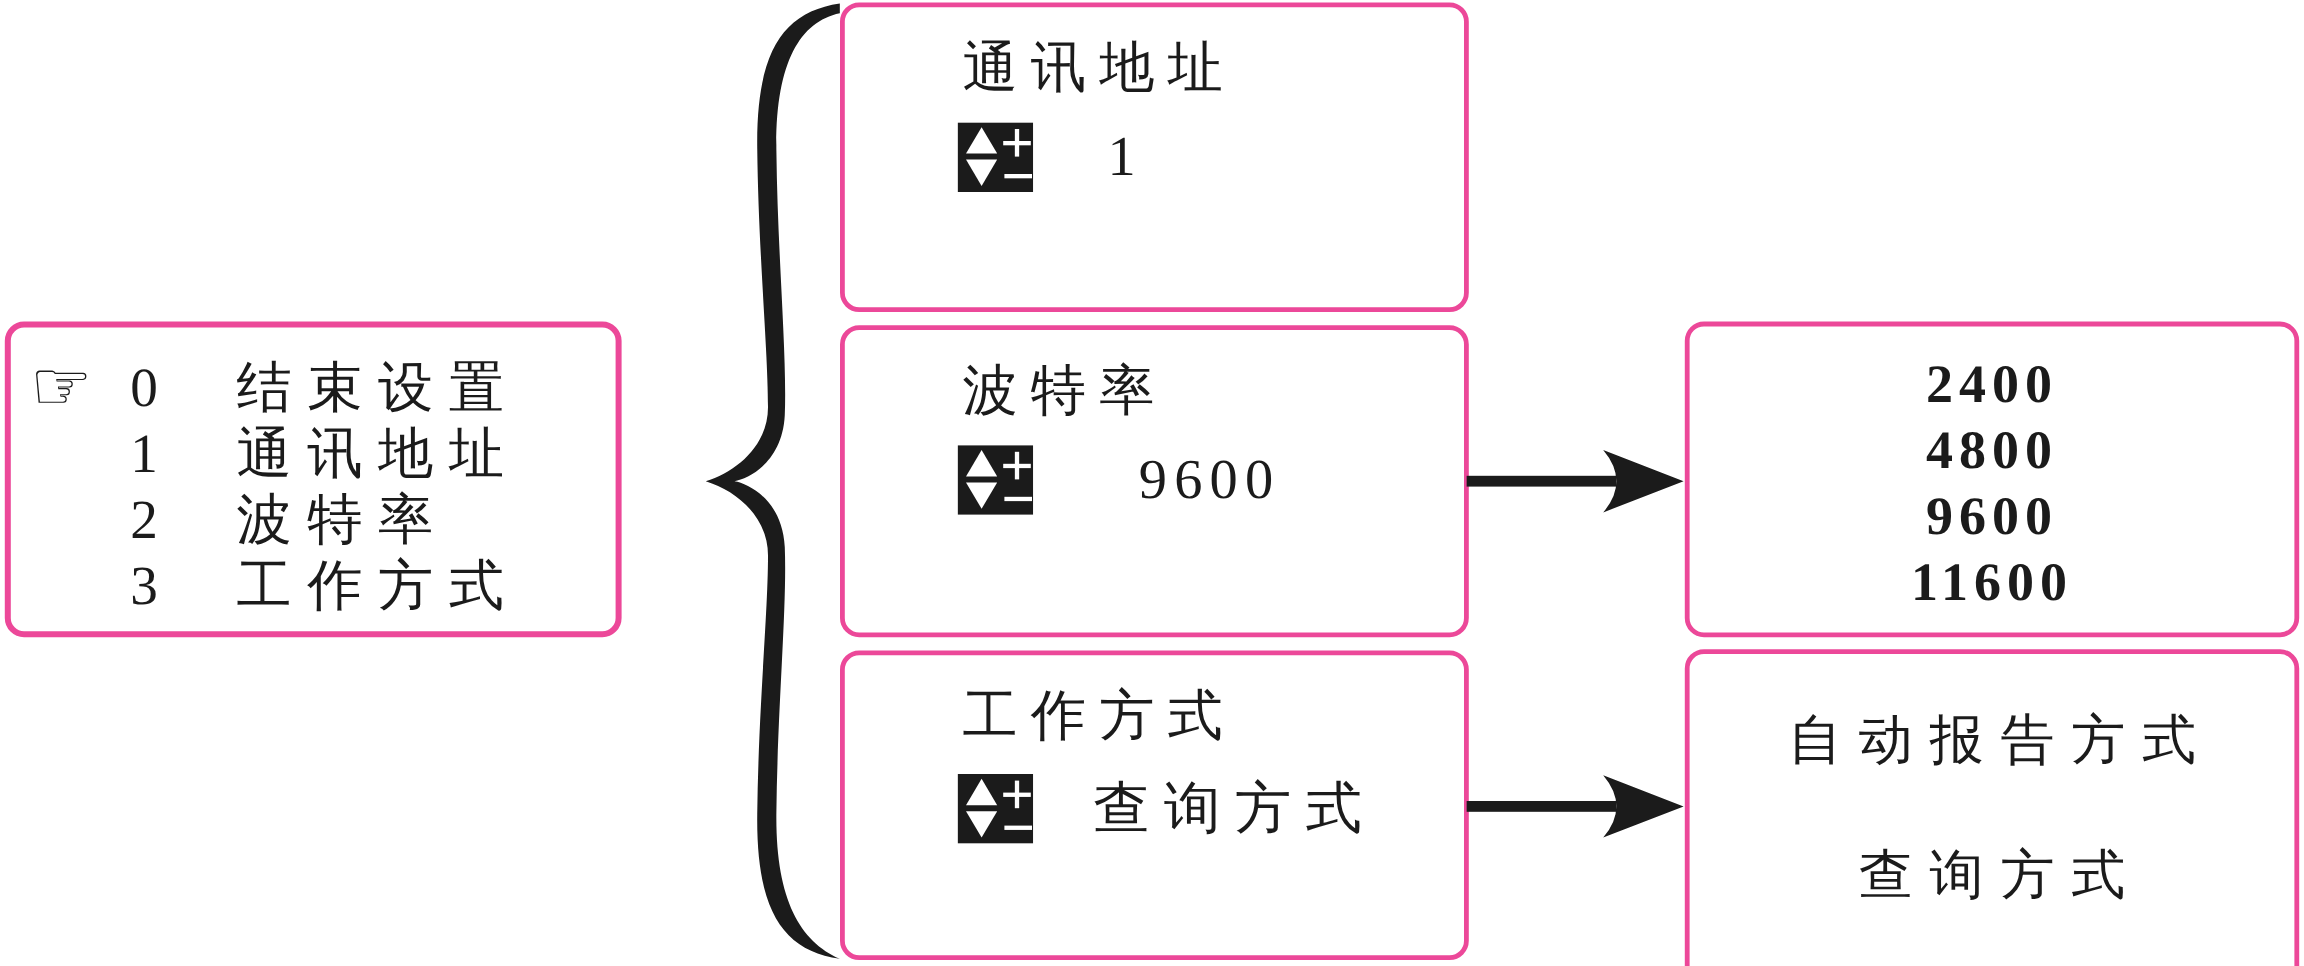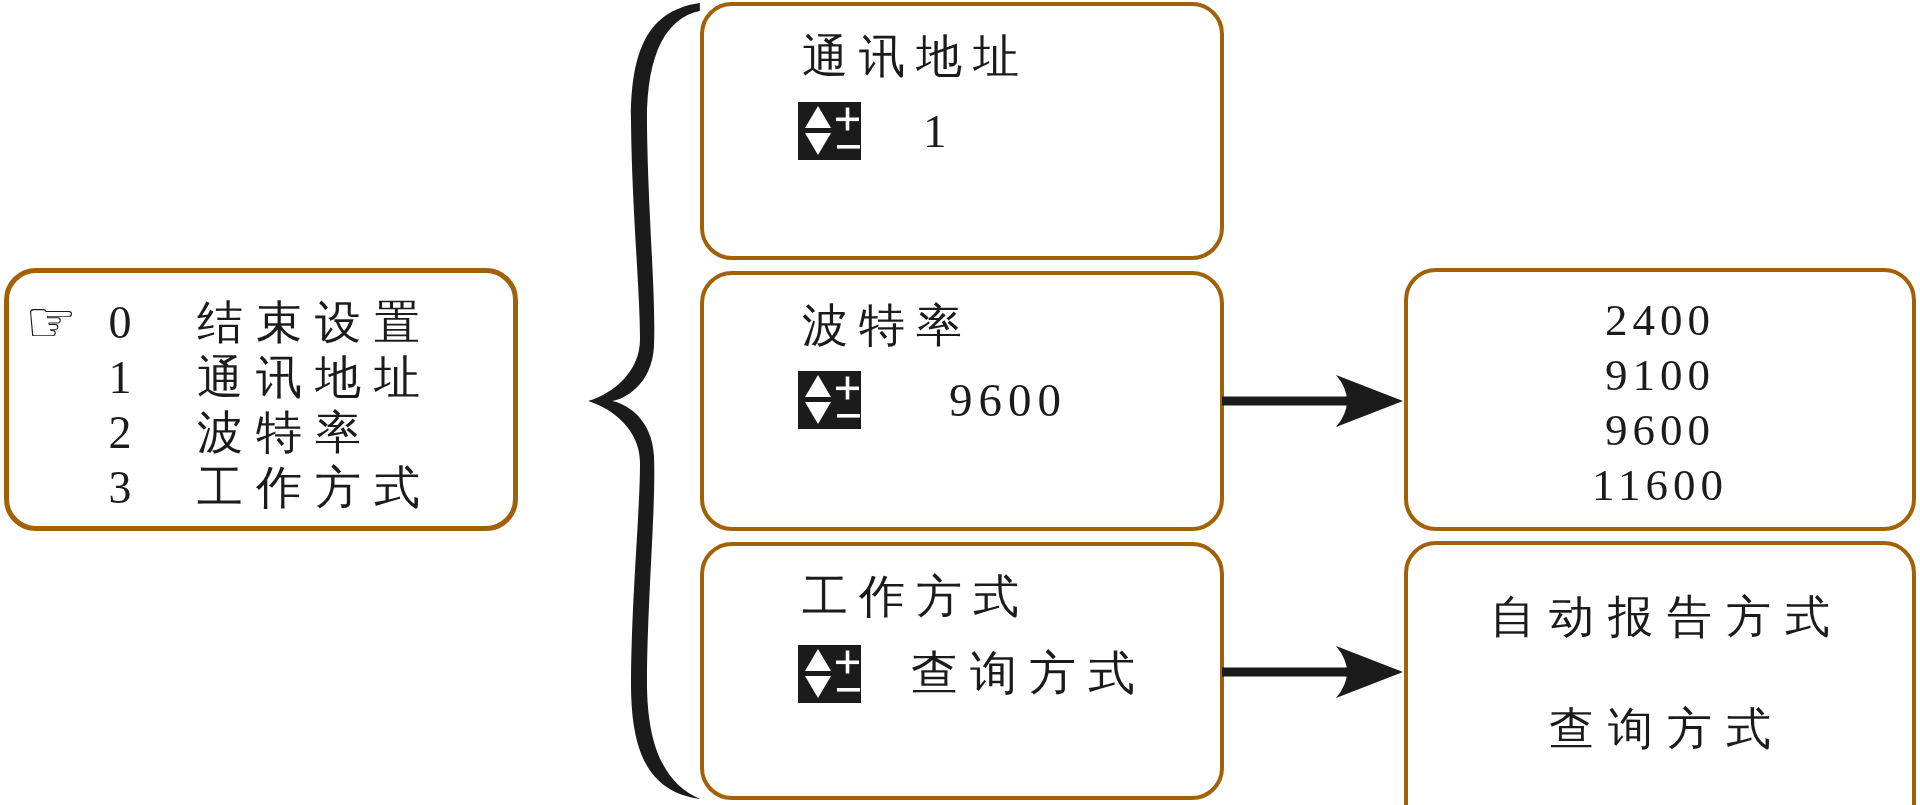--- a/index.html
+++ b/index.html
@@ -12,22 +12,22 @@
     width: 1920px;
     height: 805px;
     background: #ffffff;
     overflow: hidden;
     font-family: "Liberation Serif", "DejaVu Serif", serif;
     color: #1b1b1b;
   }
   .box {
     position: absolute;
     box-sizing: border-box;
-    border: 4px solid #a16207;
-    border-radius: 32px;
+    border: 4px solid #ec4899;
+    border-radius: 16px;
     background: #ffffff;
   }
 
   
   #menu-box {
     left: 4px; top: 268px;
     width: 514px; height: 263px;
     border-width: 5px;
     padding-top: 22px;
   }
@@ -85,20 +85,21 @@
     letter-spacing: 6px;
     white-space: nowrap;
   }
 
   
   #baud-options-box {
     left: 1404px; top: 268px;
     width: 512px; height: 263px;
     padding-top: 21px;
     text-align: center;
+    font-weight: bold;
   }
   .option-line {
     font-size: 45px;
     line-height: 55px;
     letter-spacing: 5px;
     text-align: center;
   }
   #mode-options-box {
     left: 1404px; top: 541px;
     width: 512px; height: 297px;
@@ -216,21 +217,21 @@
     <path fill="#1b1b1b" d="M 114 2 Q 136 28 114 54 L 181 28 Z"></path>
   </svg>
 
   <svg class="connector" style="left:1222px; top:644px;" width="182" height="56" viewBox="0 0 182 56">
     <rect x="0" y="23.5" width="125" height="9" fill="#1b1b1b"></rect>
     <path fill="#1b1b1b" d="M 114 2 Q 136 28 114 54 L 181 28 Z"></path>
   </svg>
 
   <div class="box" id="baud-options-box">
     <div class="option-line">2400</div>
-    <div class="option-line">9100</div>
+    <div class="option-line">4800</div>
     <div class="option-line">9600</div>
     <div class="option-line">11600</div>
   </div>
 
   <div class="box" id="mode-options-box">
     <div class="mode-line">自动报告方式</div>
     <div class="mode-line">查询方式</div>
   </div>
 
 </div>

